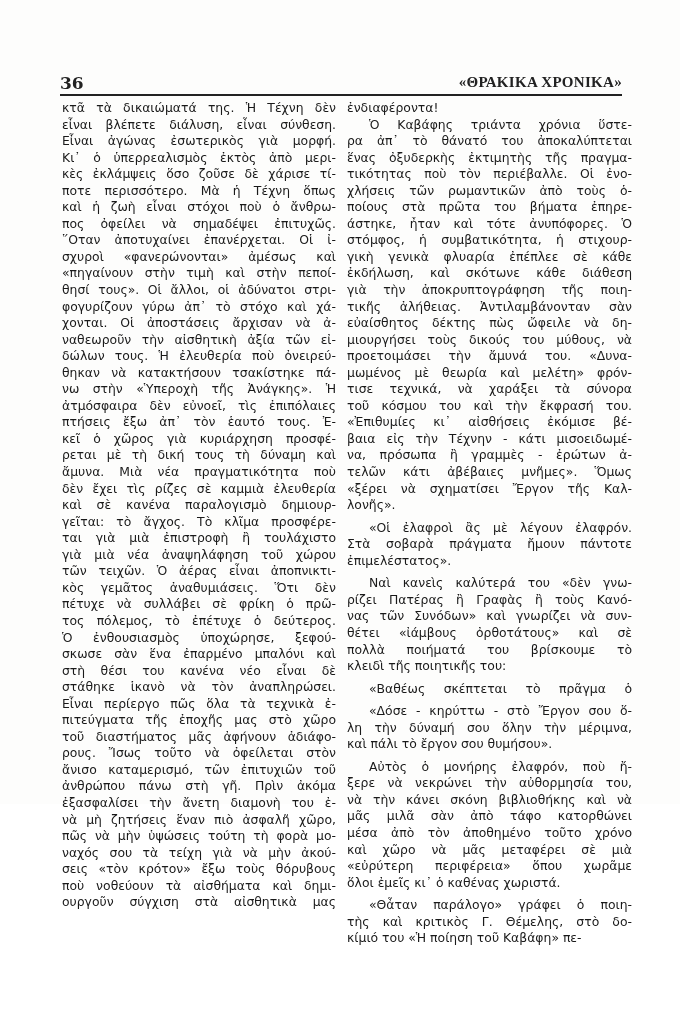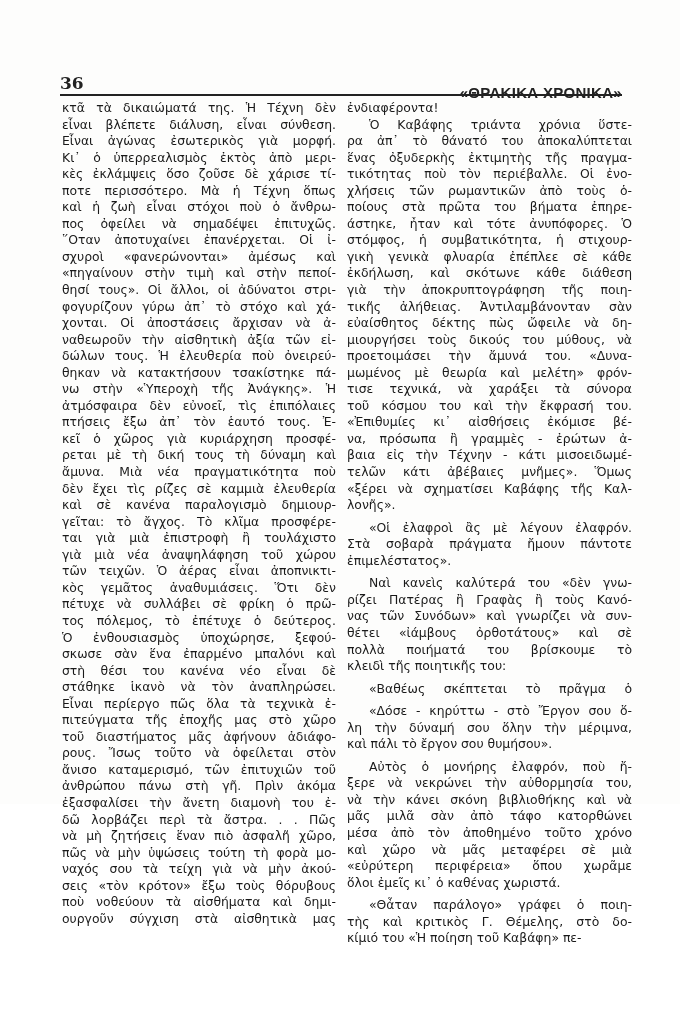--- a/index.html
+++ b/index.html
@@ -1,20 +1,20 @@
 <!DOCTYPE html>
 <html><head>
 <meta charset="utf-8">
 <style>
   html, body { margin: 0; padding: 0; background: #ffffff; }
   body { width: 680px; height: 1024px; position: relative; overflow: hidden; font-family: "DejaVu Sans", sans-serif; color: #1a1a1a; }
   .page { position: absolute; left: 0; top: 0; width: 680px; height: 804px; background: #fdfdfc; }
   .header { position: absolute; left: 60px; top: 73px; width: 562px; height: 22px; }
   .pagenum { position: absolute; left: 0; top: 0; font-family: "DejaVu Serif", serif; font-size: 17px; font-weight: bold; color: #222; }
-  .journal { position: absolute; right: 0; top: 11px; font-family: Liberation Sans, sans-serif; font-size: 15px; font-weight: bold; letter-spacing: 0.3px; color: #222; }
+  .journal { position: absolute; right: 0; top: 1px; font-family: Liberation Serif, serif; font-size: 15px; font-weight: bold; letter-spacing: 0.3px; color: #222; }
   .rule { position: absolute; left: 60px; top: 94px; width: 562px; height: 2px; background: #222; }
   .col { position: absolute; top: 100px; font-size: 12.4px; line-height: 16.55px; text-align: justify; }
   .col-left { left: 62px; width: 274px; }
   .col-right { left: 347px; width: 285px; }
   .line { display: block; white-space: nowrap; text-align: justify; text-align-last: justify; height: 16.55px; }
   .line.last { text-align-last: left; }
   .line.indent { padding-left: 22px; }
   .gap { height: 6px; }
 </style>
 </head>
@@ -64,21 +64,20 @@
       <span class="line">σκωσε σὰν ἕνα ἐπαρμένο μπαλόνι καὶ</span>
       <span class="line">στὴ θέσι του κανένα νέο  εἶναι δὲ</span>
       <span class="line">στάθηκε ἱκανὸ νὰ τὸν  ἀναπληρώσει.</span>
       <span class="line">Εἶναι περίεργο πῶς ὅλα τὰ τεχνικὰ ἐ-</span>
       <span class="line">πιτεύγματα τῆς ἐποχῆς μας στὸ χῶρο</span>
       <span class="line">τοῦ διαστήματος μᾶς ἀφήνουν ἀδιάφο-</span>
       <span class="line">ρους. Ἴσως τοῦτο νὰ ὀφείλεται στὸν</span>
       <span class="line">ἄνισο καταμερισμό, τῶν ἐπιτυχιῶν τοῦ</span>
       <span class="line">ἀνθρώπου πάνω στὴ γῆ. Πρὶν ἀκόμα</span>
       <span class="line">ἐξασφαλίσει τὴν ἄνετη διαμονὴ του ἐ-</span>
-      <span class="line">δῶ λορβάζει περὶ τὰ ἄστρα. . .  Πῶς</span>
       <span class="line">νὰ μὴ ζητήσεις ἕναν πιὸ ἀσφαλῆ χῶρο,</span>
       <span class="line">πῶς νὰ μὴν ὑψώσεις τούτη τὴ φορὰ μο-</span>
       <span class="line">ναχός σου τὰ τείχη γιὰ νὰ μὴν ἀκού-</span>
       <span class="line">σεις «τὸν κρότον» ἔξω τοὺς θόρυβους</span>
       <span class="line">ποὺ νοθεύουν τὰ αἰσθήματα καὶ δημι-</span>
       <span class="line">ουργοῦν σύγχιση στὰ  αἰσθητικὰ μας</span>
     </div>
   <div class="col col-right" id="col-right">
       <div>
         <span class="line last">ἐνδιαφέροντα!</span>
@@ -96,24 +95,24 @@
         <span class="line">ἐκδήλωση, καὶ σκότωνε κάθε διάθεση</span>
         <span class="line">γιὰ τὴν ἀποκρυπτογράφηση τῆς ποιη-</span>
         <span class="line">τικῆς ἀλήθειας. Ἀντιλαμβάνονταν σὰν</span>
         <span class="line">εὐαίσθητος δέκτης πὼς ὤφειλε νὰ δη-</span>
         <span class="line">μιουργήσει τοὺς δικούς του μύθους, νὰ</span>
         <span class="line">προετοιμάσει τὴν ἄμυνά του. «Δυνα-</span>
         <span class="line">μωμένος μὲ θεωρία καὶ μελέτη» φρόν-</span>
         <span class="line">τισε τεχνικά, νὰ χαράξει τὰ  σύνορα</span>
         <span class="line">τοῦ κόσμου του καὶ τὴν ἔκφρασή του.</span>
         <span class="line">«Ἐπιθυμίες κι᾽ αἰσθήσεις ἐκόμισε βέ-</span>
+        <span class="line">βαια εἰς τὴν Τέχνην - κάτι μισοειδωμέ-</span>
         <span class="line">να, πρόσωπα ἢ γραμμὲς - ἐρώτων ἀ-</span>
-        <span class="line">βαια εἰς τὴν Τέχνην - κάτι μισοειδωμέ-</span>
         <span class="line">τελῶν κάτι ἀβέβαιες μνῆμες».  Ὅμως</span>
-        <span class="line">«ξέρει νὰ σχηματίσει Καβάφης τῆς Καλ-</span>
+        <span class="line">«ξέρει νὰ σχηματίσει Ἔργον τῆς Καλ-</span>
         <span class="line last">λονῆς».</span>
       </div>
       <div class="gap"></div>
       <div>
         <span class="line indent">«Οἱ ἐλαφροὶ ἂς μὲ λέγουν ἐλαφρόν.</span>
         <span class="line">Στὰ σοβαρὰ πράγματα ἤμουν πάντοτε</span>
         <span class="line last">ἐπιμελέστατος».</span>
       </div>
       <div class="gap"></div>
       <div>

